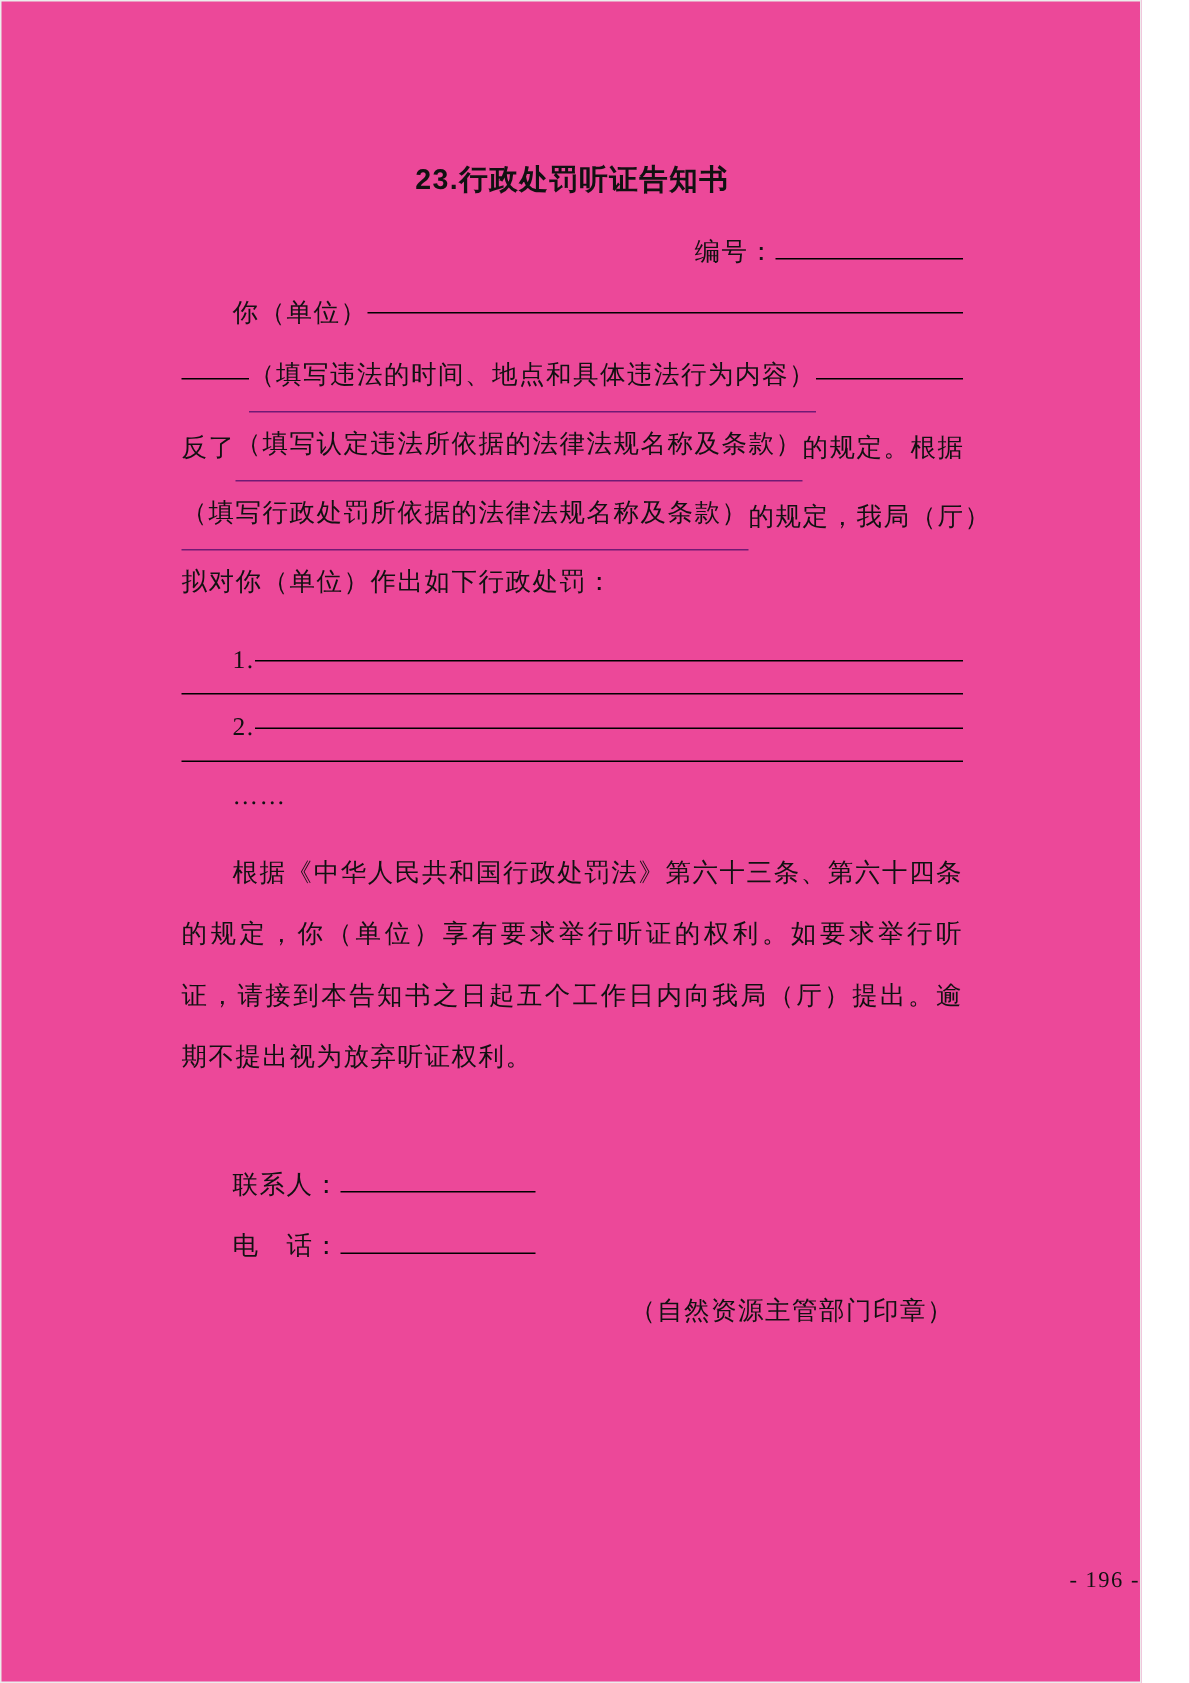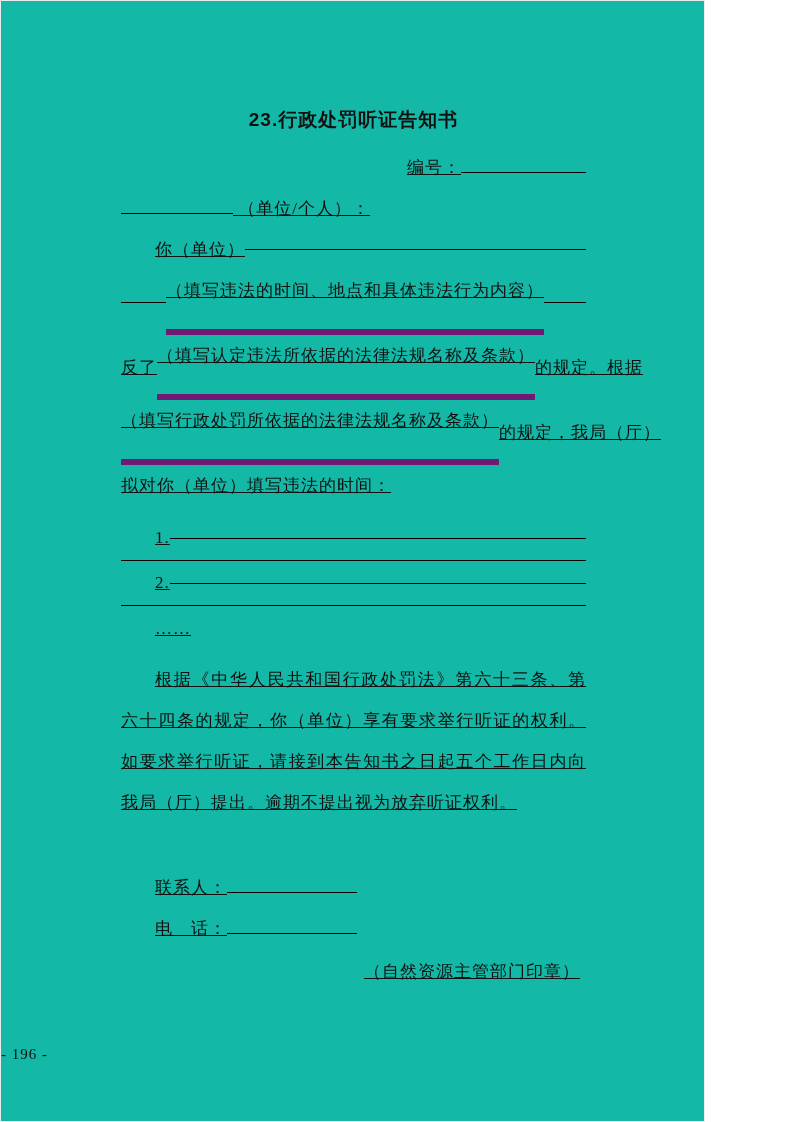--- a/index.html
+++ b/index.html
@@ -4,92 +4,87 @@
 <style>
   * { margin: 0; padding: 0; box-sizing: border-box; }
   html, body { background: #ffffff; }
   body {
     width: 793px; height: 1122px;
     font-family: "Liberation Serif", "DejaVu Serif", serif;
     color: #111;
   }
   .page {
     position: relative;
-    width: 705px; height: 1122px;
-    background: #14b8a6;
+    width: 761px; height: 1122px;
+    background: #ec4899;
     border: 1px solid #ececec;
     padding: 106px 118px 0 120px;
   }
   .title {
     font-family: "Liberation Sans", "DejaVu Sans", sans-serif;
     font-weight: bold;
     font-size: 19px;
     text-align: center;
     letter-spacing: 1px;
     margin-bottom: 14px;
   }
   .line {
     font-size: 17px;
     line-height: 41px;
     letter-spacing: 1px;
-    text-decoration: underline;
   }
   .flex { display: flex; align-items: center; }
   .right { text-align: right; }
   .indent { padding-left: 34px; }
   .blank {
     display: inline-block;
     height: 1px;
     border-bottom: 1px solid #000;
     vertical-align: baseline;
   }
   .grow { flex: 1 1 auto; }
   .w125 { width: 125px; }
   .w112 { width: 112px; }
   .w45  { width: 45px; }
   .w20  { width: 20px; }
   .w130 { width: 130px; }
-  .u { border-bottom: 6px solid #701a75; padding-bottom: 18px; }
+  .u { border-bottom: 1px solid #701a75; padding-bottom: 4px; }
   .nowrap { white-space: nowrap; }
   .items { margin-top: 10px; }
   .item-row { line-height: 44px; }
   .fullblank-row { line-height: 38px; }
   .ellipsis-row { margin-top: 2px; }
   .para2 {
     margin-top: 10px;
     text-align: justify;
     text-indent: 34px;
   }
   .contact { margin-top: 44px; }
   .contact-row { line-height: 41px; }
   .stamp-row { margin-top: 2px; padding-right: 6px; }
   .footer {
     position: absolute;
     left: 0; right: 0;
     bottom: 58px;
-    text-align: left;
+    text-align: right;
     font-size: 15px;
     letter-spacing: 1px;
   }
 </style>
 </head>
 <body>
 
 <div class="page">
 
   <h1 class="title">23.行政处罚听证告知书</h1>
 
   <div class="line right">
     <span>编号：</span><span class="blank w125"></span>
   </div>
 
-  <div class="line">
-    <span class="blank w112"></span>
-    <span>（单位/个人）：</span>
-  </div>
 
   <div class="line flex indent">
     <span class="nowrap">你（单位）</span>
       <span class="blank grow"></span>
   </div>
 
   <div class="line flex">
     <span class="blank w45"></span>
       <span class="u nowrap">（填写违法的时间、地点和具体违法行为内容）</span>
       <span class="blank grow"></span>
@@ -101,21 +96,21 @@
       <span class="nowrap">的规定。根据</span>
       <span class="blank grow"></span>
   </div>
 
   <div class="line flex">
     <span class="u nowrap">（填写行政处罚所依据的法律法规名称及条款）</span>
       <span class="blank grow w20"></span>
       <span class="nowrap">的规定，我局（厅）</span>
   </div>
 
-  <div class="line">拟对你（单位）填写违法的时间：</div>
+  <div class="line">拟对你（单位）作出如下行政处罚：</div>
 
   <div class="items">
     <div class="line flex indent item-row">
       <span>1.</span>
         <span class="blank grow"></span>
     </div>
     <div class="line flex fullblank-row">
       <span class="blank grow"></span>
     </div>
     <div class="line flex item-row">

